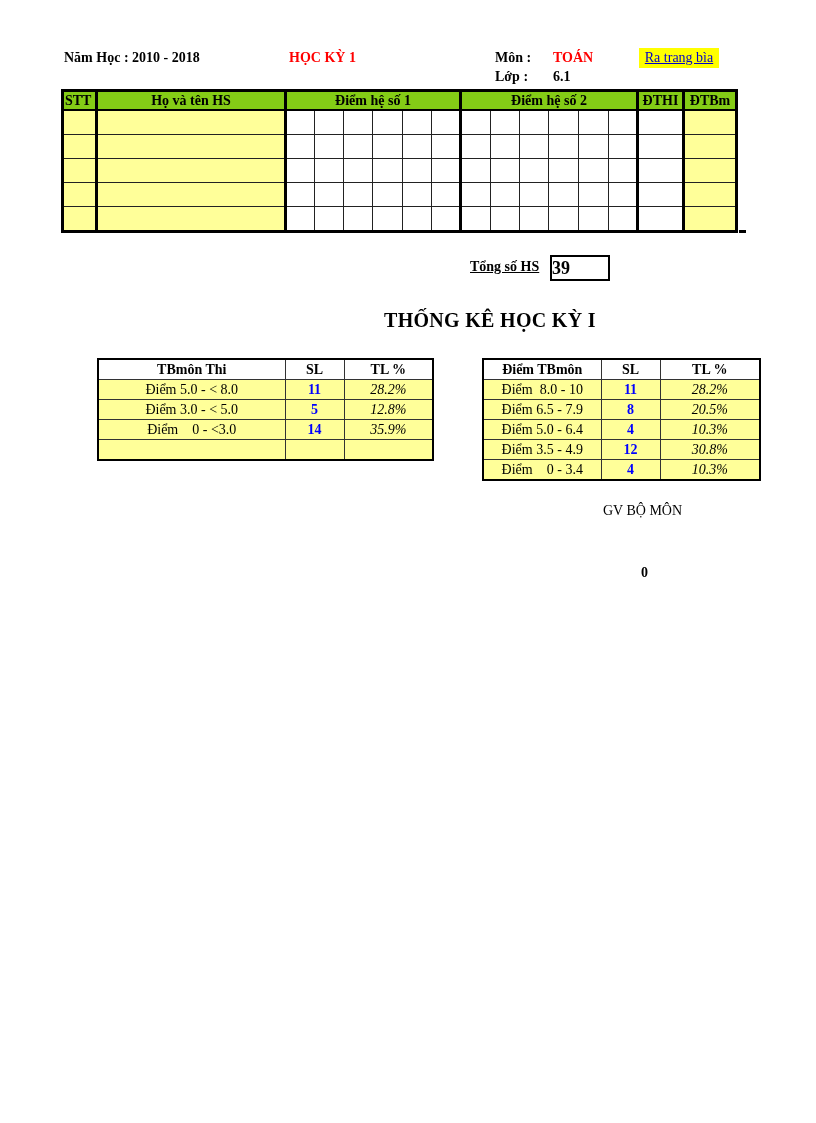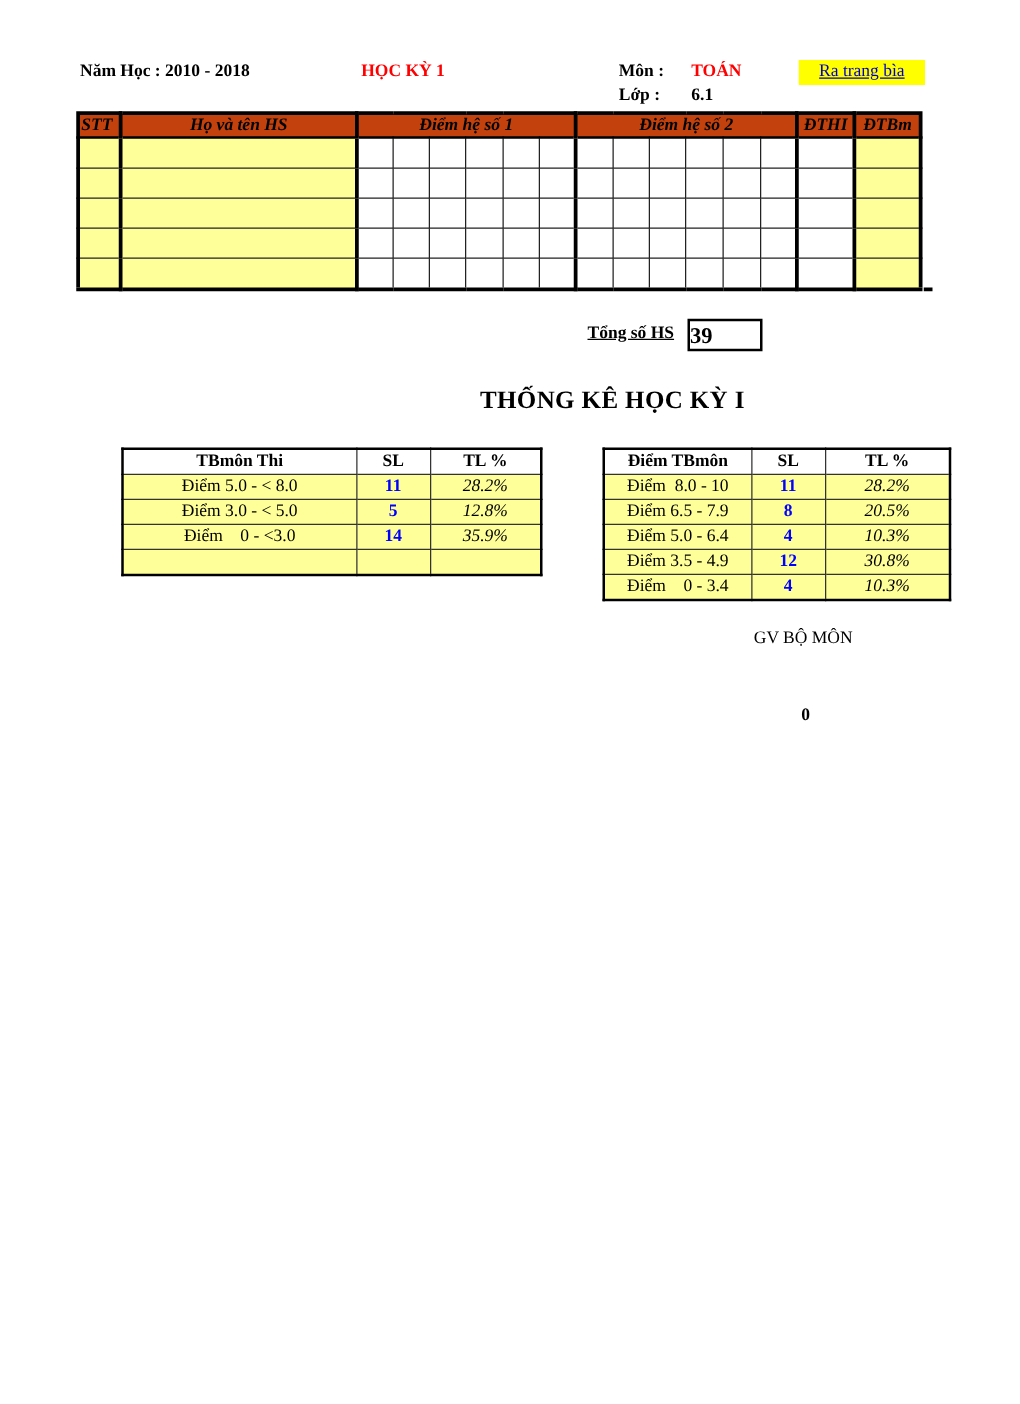--- a/index.html
+++ b/index.html
@@ -3,30 +3,30 @@
   <meta charset="utf-8">
   <style>
     html, body { margin: 0; padding: 0; background: #ffffff; }
     body { width: 816px; height: 1123px; position: relative; overflow: hidden;
            font-family: "Liberation Serif", "DejaVu Serif", serif; color: #000; }
     .abs { position: absolute; }
     .hdr-text { font-size: 14px; font-weight: bold; }
     .red { color: #ff0000; }
 
     
-    .link-box { position: absolute; left: 639px; top: 48px; width: 101px; height: 20px;
+    .link-box { position: absolute; left: 639px; top: 48px; width: 80px; height: 20px;
                 background: #ffff00; text-align: center; line-height: 20px; font-size: 14px; }
     .link-box a { color: #0000cc; text-decoration: underline; cursor: pointer; }
 
     
     .grade-table { position: absolute; left: 61px; top: 89px; border-collapse: collapse;
                    table-layout: fixed; border: 3px solid #000; }
     .grade-table td, .grade-table th { padding: 0; border: 1px solid #222; height: 23px; }
-    .grade-table th { height: 17px; background: #c2410c; font-size: 14px; font-weight: bold;
-                      text-align: center; line-height: 15px; border-top: 3px solid #000; border-bottom: 2px solid #000; font-style: italic; }
+    .grade-table th { height: 17px; background: #84cc16; font-size: 14px; font-weight: bold;
+                      text-align: center; line-height: 15px; border-top: 3px solid #000; border-bottom: 2px solid #000; }
     .grade-table .thick-r { border-right: 3px solid #000; }
     .grade-table .yellow { background: #ffff99; }
     .grade-table .white { background: #ffffff; }
     .grade-table tr.last td { border-bottom: 3px solid #000; }
 
     
     .total-label { position: absolute; left: 470px; top: 259px; font-size: 14px; font-weight: bold;
                    text-decoration: underline; }
     .total-box { position: absolute; left: 550px; top: 255px; width: 56px; height: 22px;
                  border: 2px solid #000; font-size: 18px; font-weight: bold; line-height: 22px; }

